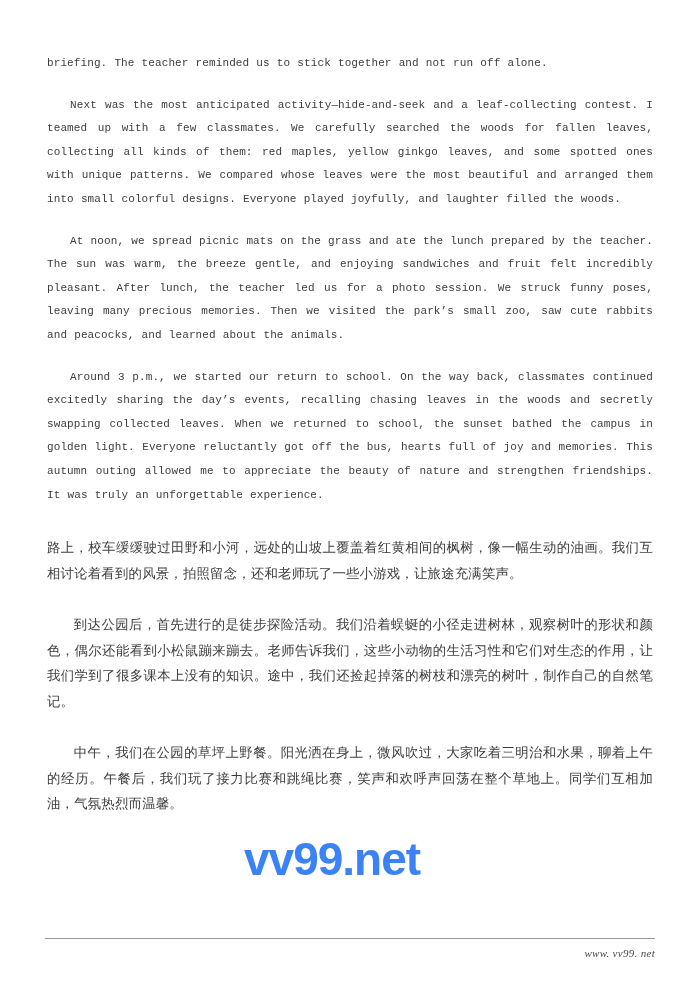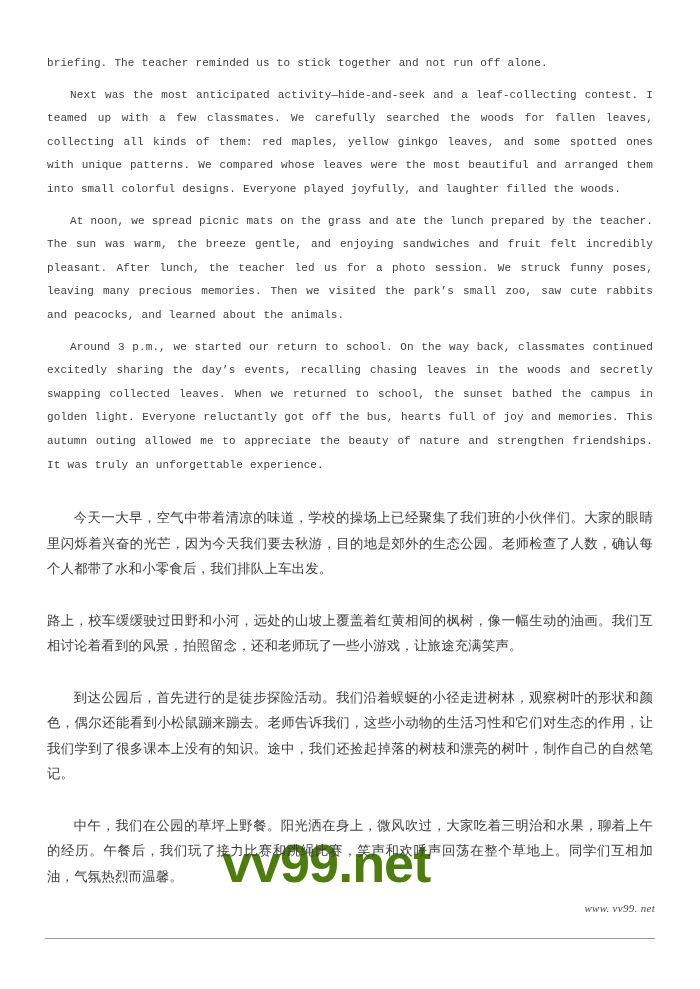--- a/index.html
+++ b/index.html
@@ -16,27 +16,27 @@
     width: 700px;
     height: 989px;
     background: #ffffff;
     overflow: hidden;
     box-sizing: border-box;
   }
 
   
   .watermark {
     position: absolute;
-    left: 222px;
+    left: 244px;
     top: 836px;
     font-family: "Liberation Sans", "DejaVu Sans", sans-serif;
     font-weight: bold;
-    font-size: 54px;
+    font-size: 46px;
     letter-spacing: -1px;
-    color: #4d7c0f;
+    color: #3b82f6;
     white-space: nowrap;
     user-select: none;
     pointer-events: none;
     z-index: 0;
     line-height: 1;
   }
 
   
   .content {
     position: absolute;
@@ -58,21 +58,21 @@
     color: #3c3c3c;
     text-align: justify;
     text-justify: inter-word;
     letter-spacing: 0.1px;
     word-spacing: 0.4px;
   }
   p.en.indent {
     text-indent: 2.1em;
   }
   p.en + p.en {
-    margin-top: 8px;
+    margin-top: 18px;
   }
 
   
   .cn-title {
     margin: 0;
     padding-top: 78px;
     text-align: center;
     font-family: "DejaVu Sans", "Liberation Sans", sans-serif;
     font-weight: bold;
     font-size: 21px;
@@ -107,21 +107,21 @@
     left: 45px;
     top: 938px;
     width: 610px;
     height: 1px;
     background: #999999;
     z-index: 3;
   }
   .footer-text {
     position: absolute;
     right: 45px;
-    top: 902px;
+    top: 947px;
     font-family: "Liberation Serif", "DejaVu Serif", serif;
     font-style: italic;
     font-size: 11px;
     color: #4a4a4a;
     letter-spacing: 0.3px;
     z-index: 3;
   }
 </style>
 </head>
 <body>
@@ -134,21 +134,20 @@
 
     <section class="en-block">
       <p class="en">briefing. The teacher reminded us to stick together and not run off alone.</p>
       <p class="en indent">Next was the most anticipated activity—hide-and-seek and a leaf-collecting contest. I teamed up with a few classmates. We carefully searched the woods for fallen leaves, collecting all kinds of them: red maples, yellow ginkgo leaves, and some spotted ones with unique patterns. We compared whose leaves were the most beautiful and arranged them into small colorful designs. Everyone played joyfully, and laughter filled the woods.</p>
       <p class="en indent">At noon, we spread picnic mats on the grass and ate the lunch prepared by the teacher. The sun was warm, the breeze gentle, and enjoying sandwiches and fruit felt incredibly pleasant. After lunch, the teacher led us for a photo session. We struck funny poses, leaving many precious memories. Then we visited the park’s small zoo, saw cute rabbits and peacocks, and learned about the animals.</p>
       <p class="en indent">Around 3 p.m., we started our return to school. On the way back, classmates continued excitedly sharing the day’s events, recalling chasing leaves in the woods and secretly swapping collected leaves. When we returned to school, the sunset bathed the campus in golden light. Everyone reluctantly got off the bus, hearts full of joy and memories. This autumn outing allowed me to appreciate the beauty of nature and strengthen friendships. It was truly an unforgettable experience.</p>
     </section>
 
 
     <section class="cn-block">
-      <p class="cn indent">今天一大早，空气中带着清凉的味道，学校的操场上已经聚集了我们班的小伙伴们。大家的眼睛里闪烁着兴奋的光芒，因为今天我们要去秋游，目的地是郊外的生态公园。老师检查了人数，确认每个人都带了水和小零食后，我们排队上车出发。</p>
       <p class="cn">路上，校车缓缓驶过田野和小河，远处的山坡上覆盖着红黄相间的枫树，像一幅生动的油画。我们互相讨论着看到的风景，拍照留念，还和老师玩了一些小游戏，让旅途充满笑声。</p>
       <p class="cn indent">到达公园后，首先进行的是徒步探险活动。我们沿着蜈蜒的小径走进树林，观察树叶的形状和颜色，偶尔还能看到小松鼠蹦来蹦去。老师告诉我们，这些小动物的生活习性和它们对生态的作用，让我们学到了很多课本上没有的知识。途中，我们还捡起掉落的树枝和漂亮的树叶，制作自己的自然笔记。</p>
       <p class="cn indent">中午，我们在公园的草坪上野餐。阳光洒在身上，微风吹过，大家吃着三明治和水果，聊着上午的经历。午餐后，我们玩了接力比赛和跳绳比赛，笑声和欢呼声回荡在整个草地上。同学们互相加油，气氛热烈而温馨。</p>
 
     </section>
 
   </div>
 
   <div class="footer-rule"></div>
   <div class="footer-text">www. vv99. net</div>

